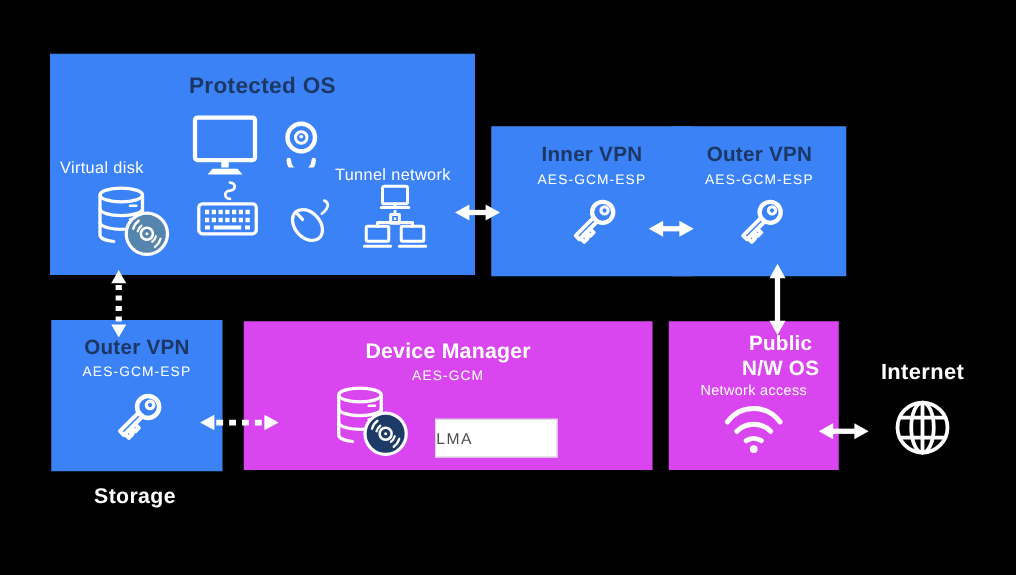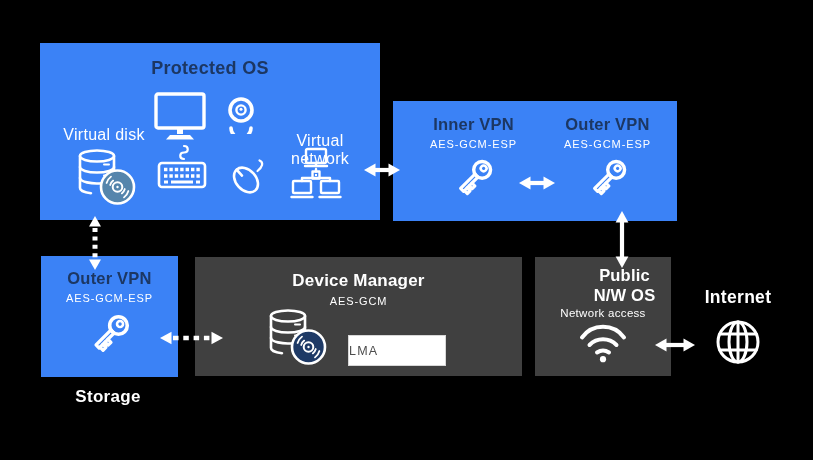--- a/index.html
+++ b/index.html
@@ -2,26 +2,26 @@
 <html><head>
 <meta charset="utf-8">
 <style>
   html,body{margin:0;padding:0;background:#000;}
   .canvas{
     position:relative;width:813px;height:460px;background:#000000;overflow:hidden;
     font-family:"Liberation Sans",sans-serif;
   }
   .box{position:absolute;box-sizing:border-box;}
   .blue{background:#3b82f6;--boxbg:#5585AC;}
-  .navy{background:#404040;--boxbg:#1E3A66;}
+  .navy{background:#d946ef;--boxbg:#1E3A66;}
   .col{display:flex;flex-direction:column;align-items:center;}
   .box-title{font-weight:bold;color:#1C3763;font-size:16.5px;letter-spacing:.2px;}
   .box-title.white{color:#fff;}
   .enc{color:#fff;font-size:11px;letter-spacing:.9px;margin-top:4px;}
-  .small-lbl{position:absolute;color:#fff;font-size:16px;text-align:center;letter-spacing:.3px;}
+  .small-lbl{position:absolute;color:#fff;font-size:13px;text-align:left;letter-spacing:.3px;}
   .caption{position:absolute;color:#fff;font-weight:bold;text-align:center;letter-spacing:.3px;}
   .abs{position:absolute;}
   svg{display:block;}
   .icon-stroke{stroke:#fff;fill:none;stroke-linecap:round;stroke-linejoin:round;}
 
   
   #protected-os{left:40px;top:43px;width:340px;height:177px;}
   #inner-vpn{left:393px;top:101px;width:161px;height:120px;}
   #outer-vpn-top{left:538px;top:101px;width:139px;height:120px;}
   #outer-vpn-bottom{left:41px;top:256px;width:137px;height:121px;}
@@ -134,21 +134,21 @@
     </svg>
 
     <svg class="abs" id="ic-mouse" width="42" height="45" viewBox="0 0 42 45">
       <g class="icon-stroke" transform="rotate(-42 21 24)">
         <ellipse cx="21" cy="24" rx="10" ry="14" stroke-width="2.6"></ellipse>
         <path d="M21 10 v8" stroke-width="2.6"></path>
       </g>
       <path class="icon-stroke" d="M32.5 15 c5 -4 6.5 -8.5 2 -10.5" stroke-width="2.2"></path>
     </svg>
 
-    <div class="small-lbl" id="lbl-vnet">Virtual network</div>
+    <div class="small-lbl" id="lbl-vnet">Tunnel network</div>
 
     <svg class="abs" id="ic-network" width="54" height="56" viewBox="0 0 54 56">
       <g class="icon-stroke" stroke-width="2.4">
         <rect x="17" y="2" width="20" height="14" rx="1.5"></rect>
         <path d="M27 16 v3"></path>
         <path d="M16 19 h22"></path>
         <path d="M27 22 v2.5"></path>
         <rect x="23.5" y="24.5" width="7" height="7"></rect>
         <path d="M13 34 v-3 h28 v3"></path>
         <rect x="4" y="34" width="18" height="12" rx="1"></rect>

